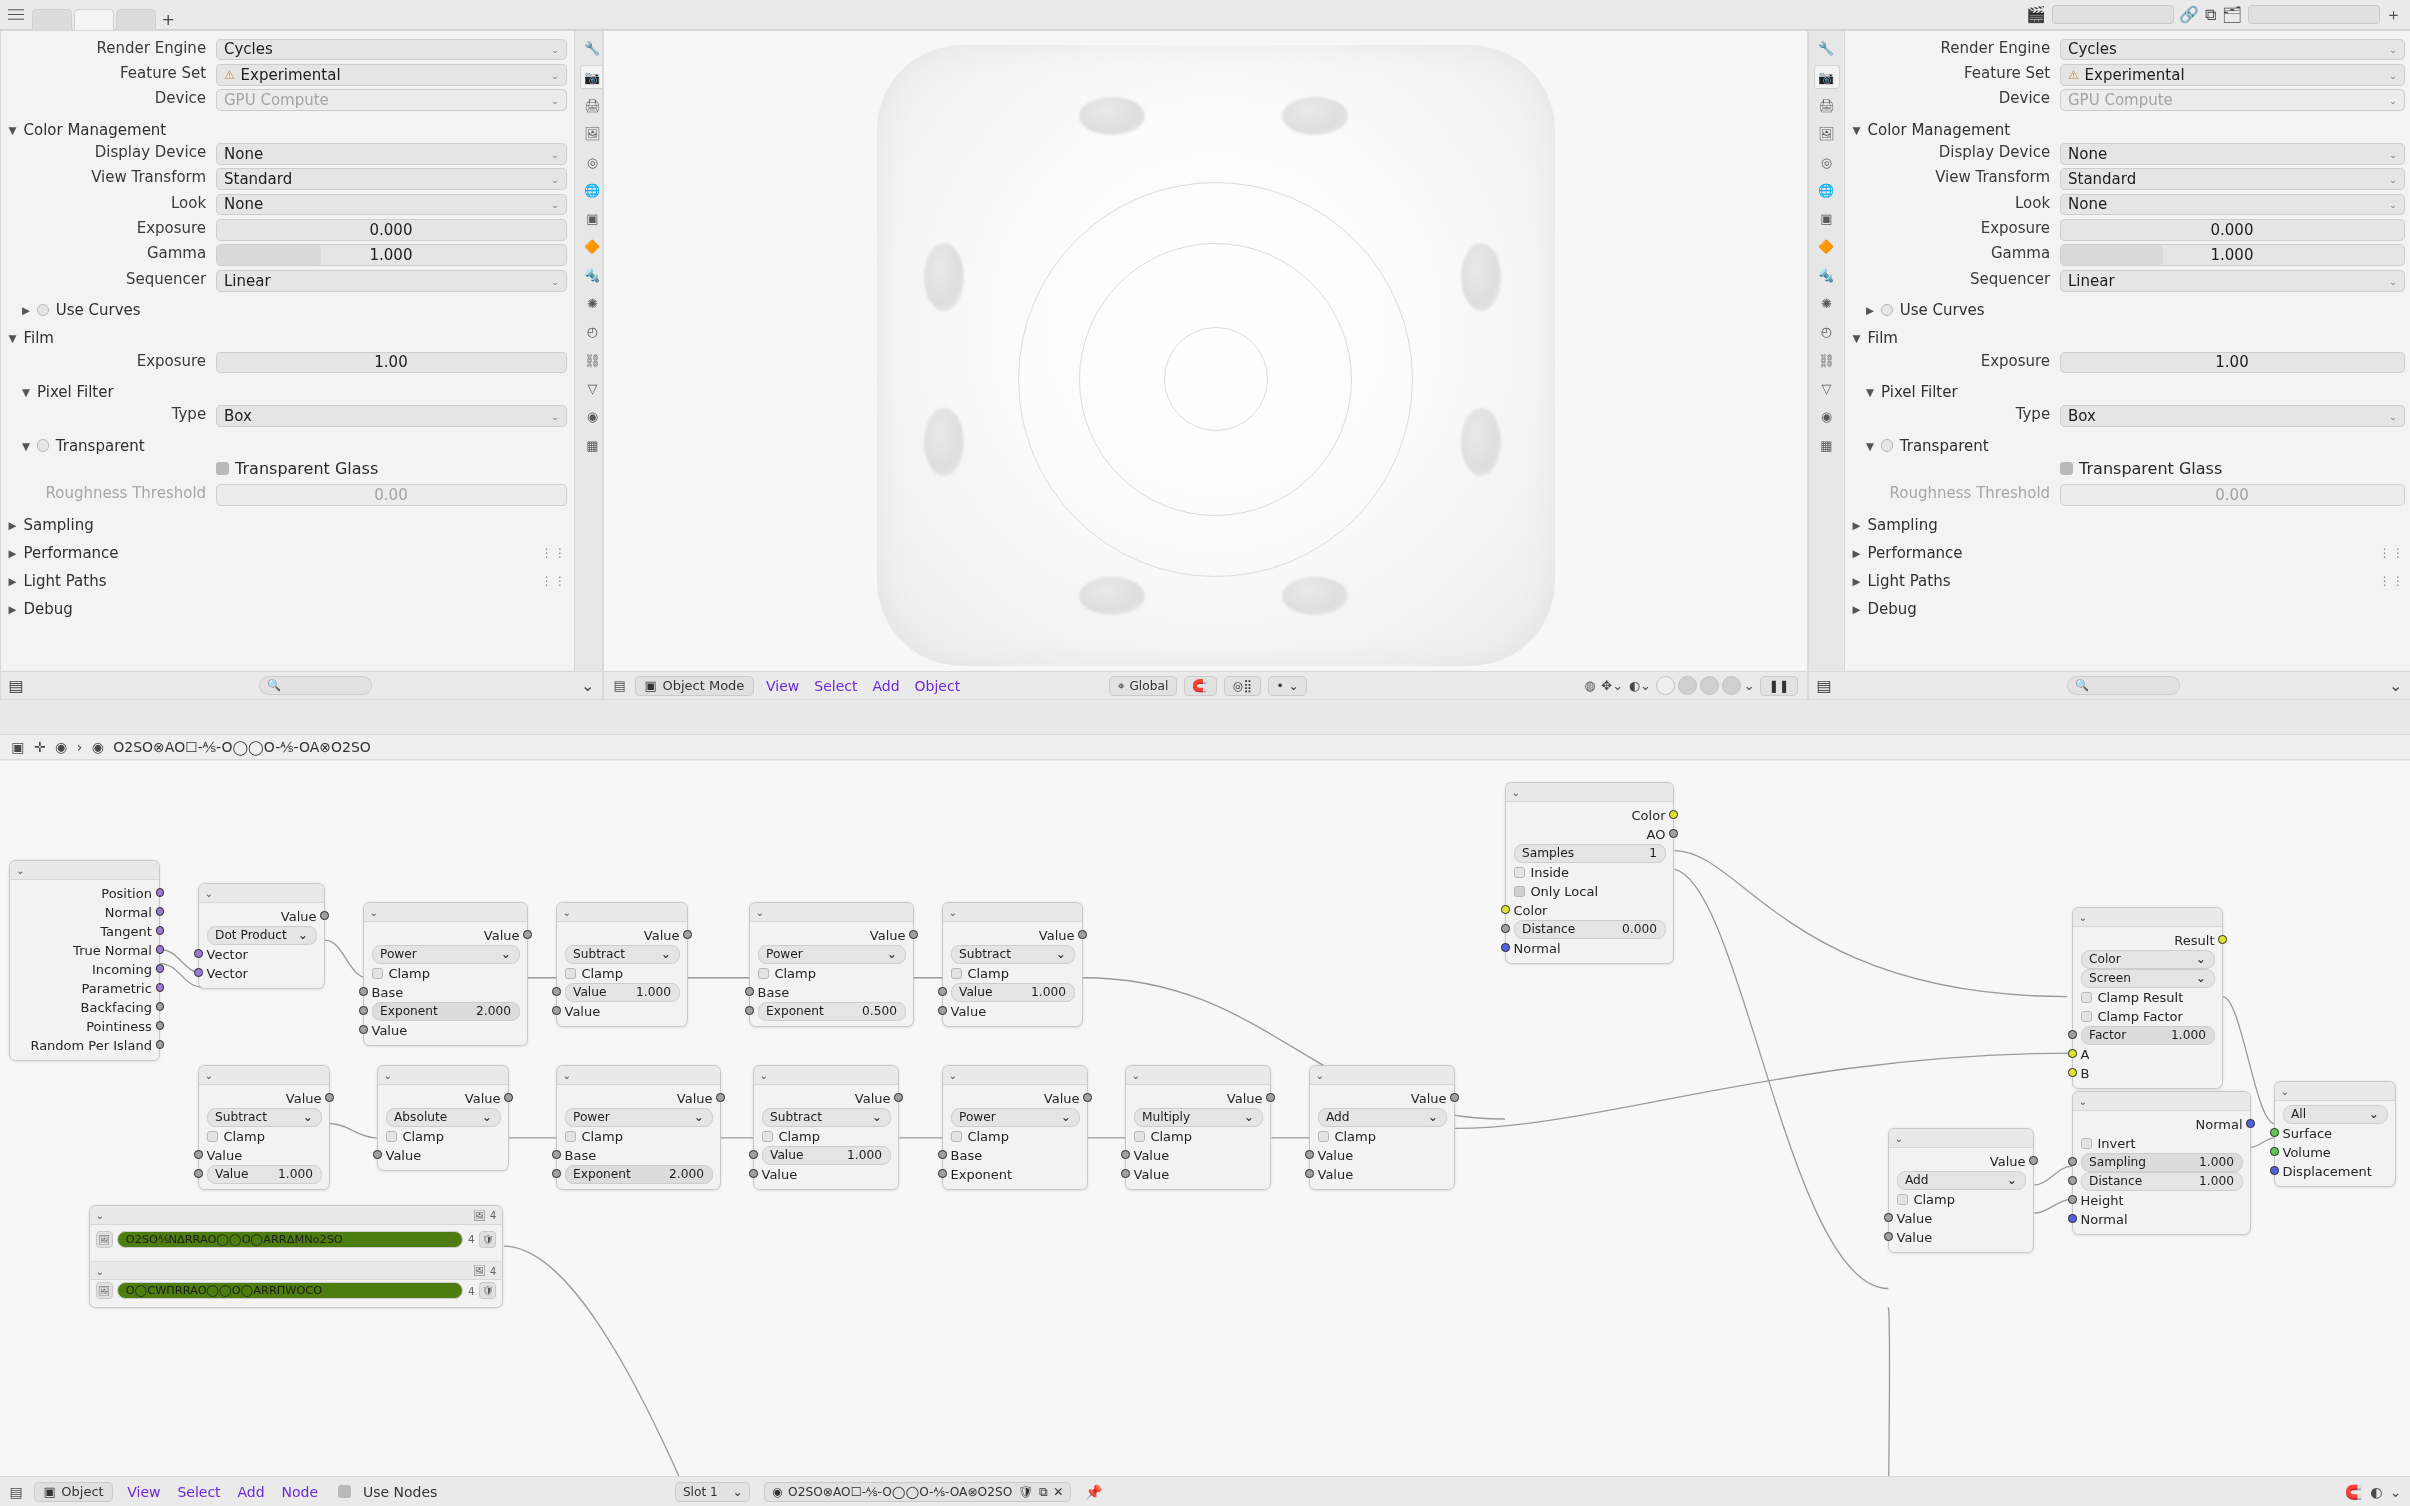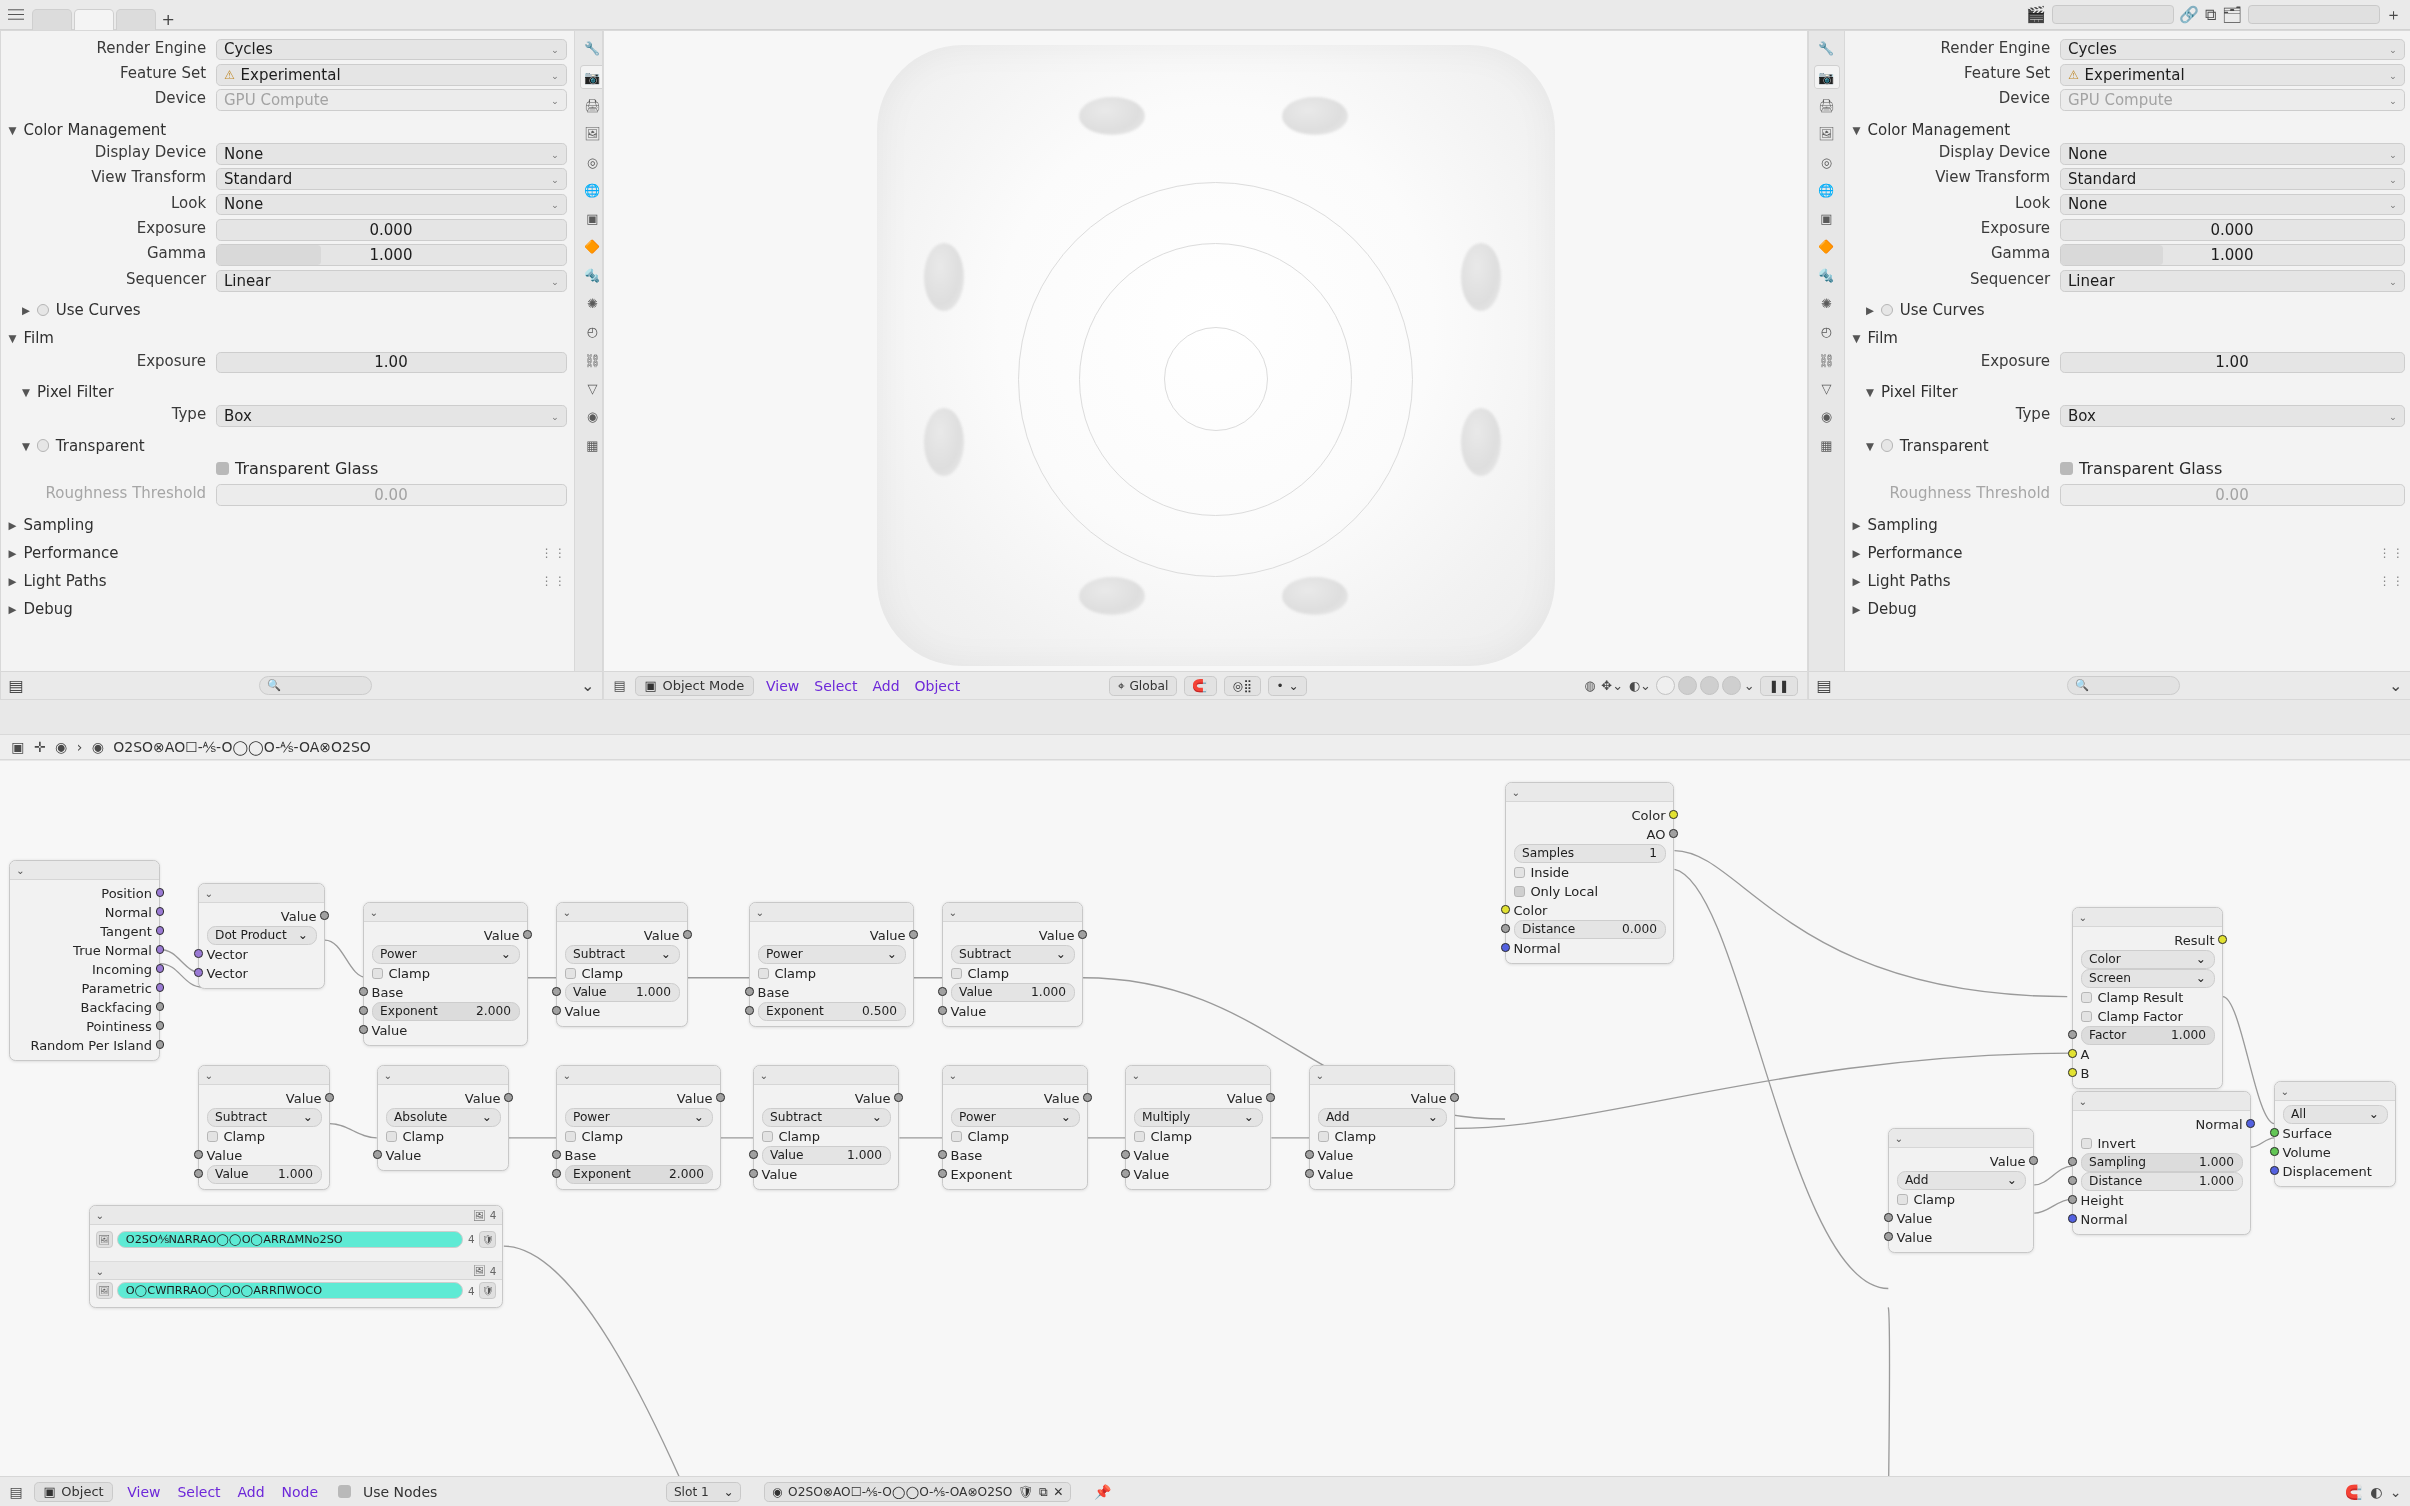--- a/index.html
+++ b/index.html
@@ -181,21 +181,21 @@
   .s-green  { background:#62c655; }
   .s-purple { background:#9a7ad4; }
 
   svg.links { position:absolute; left:0; top:0; width: 2411px; height: 716px; pointer-events:none; }
   svg.links path { fill:none; stroke: #9a9a9a; stroke-width: 1.4; }
 
   .imgnode-row { display:flex; align-items:center; gap: 4.7px; padding: 0 5.6px; height: 21px;}
   .imgnode-row .ibtn { width: 17px; height: 17px; border-radius: 3.8px; background:#e0e0e0; border:0.9px solid #c9c9c9;
     display:flex; align-items:center; justify-content:center; font-size:9.4px; color:#555;}
   .imgnode-name {
-    flex:1; height: 17px; background:#5eead4; border:0.9px solid #cdcdcd; border-radius: 8.5px;
+    flex:1; height: 17px; background:#4d7c0f; border:0.9px solid #cdcdcd; border-radius: 8.5px;
     display:flex; align-items:center; padding: 0 7.5px; font-size: 11.3px; color:#1d1d1d; overflow:hidden; white-space:nowrap;
   }
   .tiny { font-size: 10.4px; color:#666; }
   .statusfield {
     height: 20px; background:#e2e2e2; border:0.9px solid #c9c9c9; border-radius: 4.7px;
     display:flex; align-items:center; gap:5.6px; padding: 0 6.6px; font-size: 12.2px; color:#333;
   }
 </style>
 </head>
 <body>
@@ -1332,21 +1332,21 @@
       <span>Object</span>
     </div>
     <span class="vp-menu">View</span>
     <span class="vp-menu">Select</span>
     <span class="vp-menu">Add</span>
     <span class="vp-menu">Node</span>
     <span style="display:flex;align-items:center;gap:5.6px;margin-left:5.6px;">
       <span class="cbox on"></span>
       <span>Use Nodes</span>
     </span>
-    <div style="margin-left:auto;display:flex;align-items:center;gap:23px;margin-right:42%;">
+    <div style="margin-left:auto;display:flex;align-items:center;gap:14px;margin-right:42%;">
       <div class="statusfield" style="min-width:75px;">
         <span>Slot 1</span>
         <span style="margin-left:auto">⌄</span>
       </div>
       <div class="statusfield">
         <span>◉</span>
         <span>O2SO⊗AO☐-⅍-O◯◯O-⅍-OA⊗O2SO</span>
         <span>🛡</span>
         <span>⧉</span>
         <span>✕</span>

